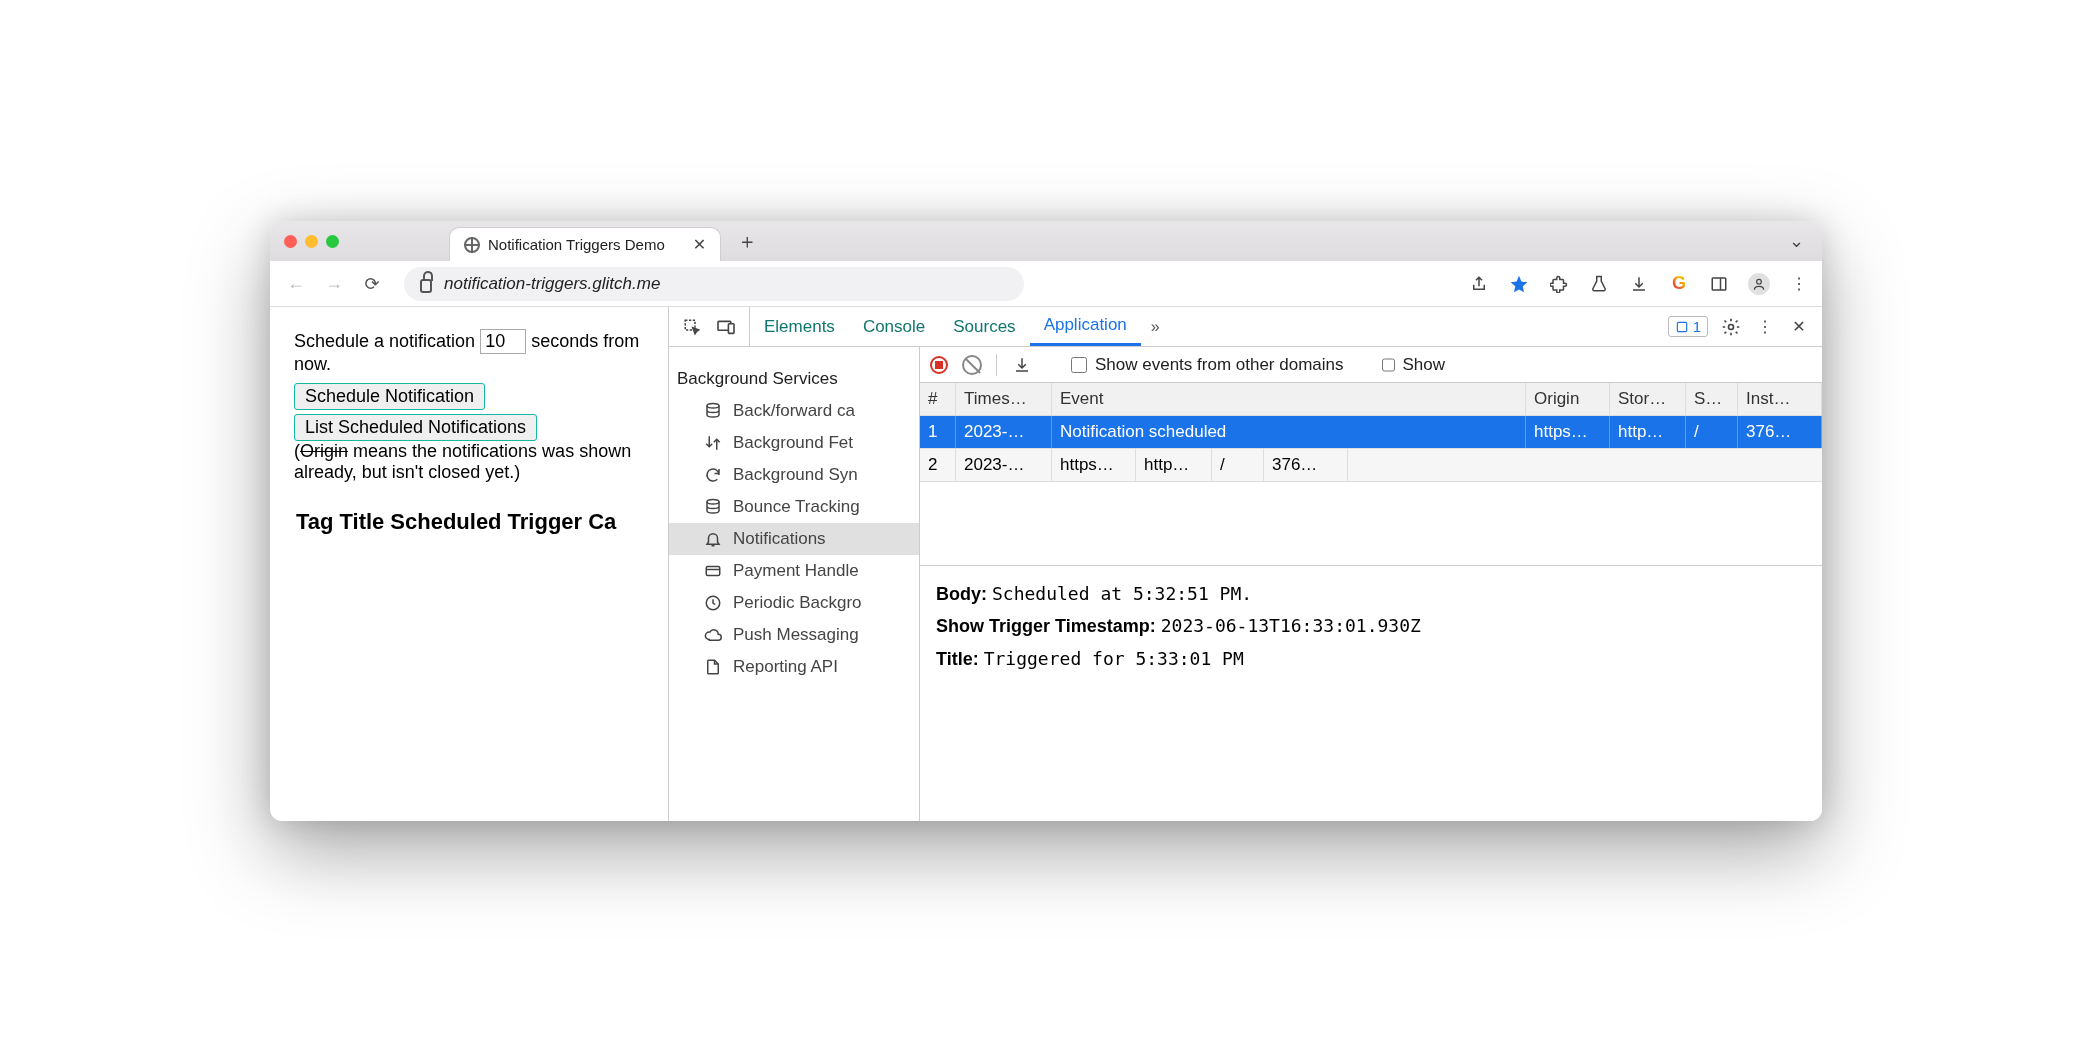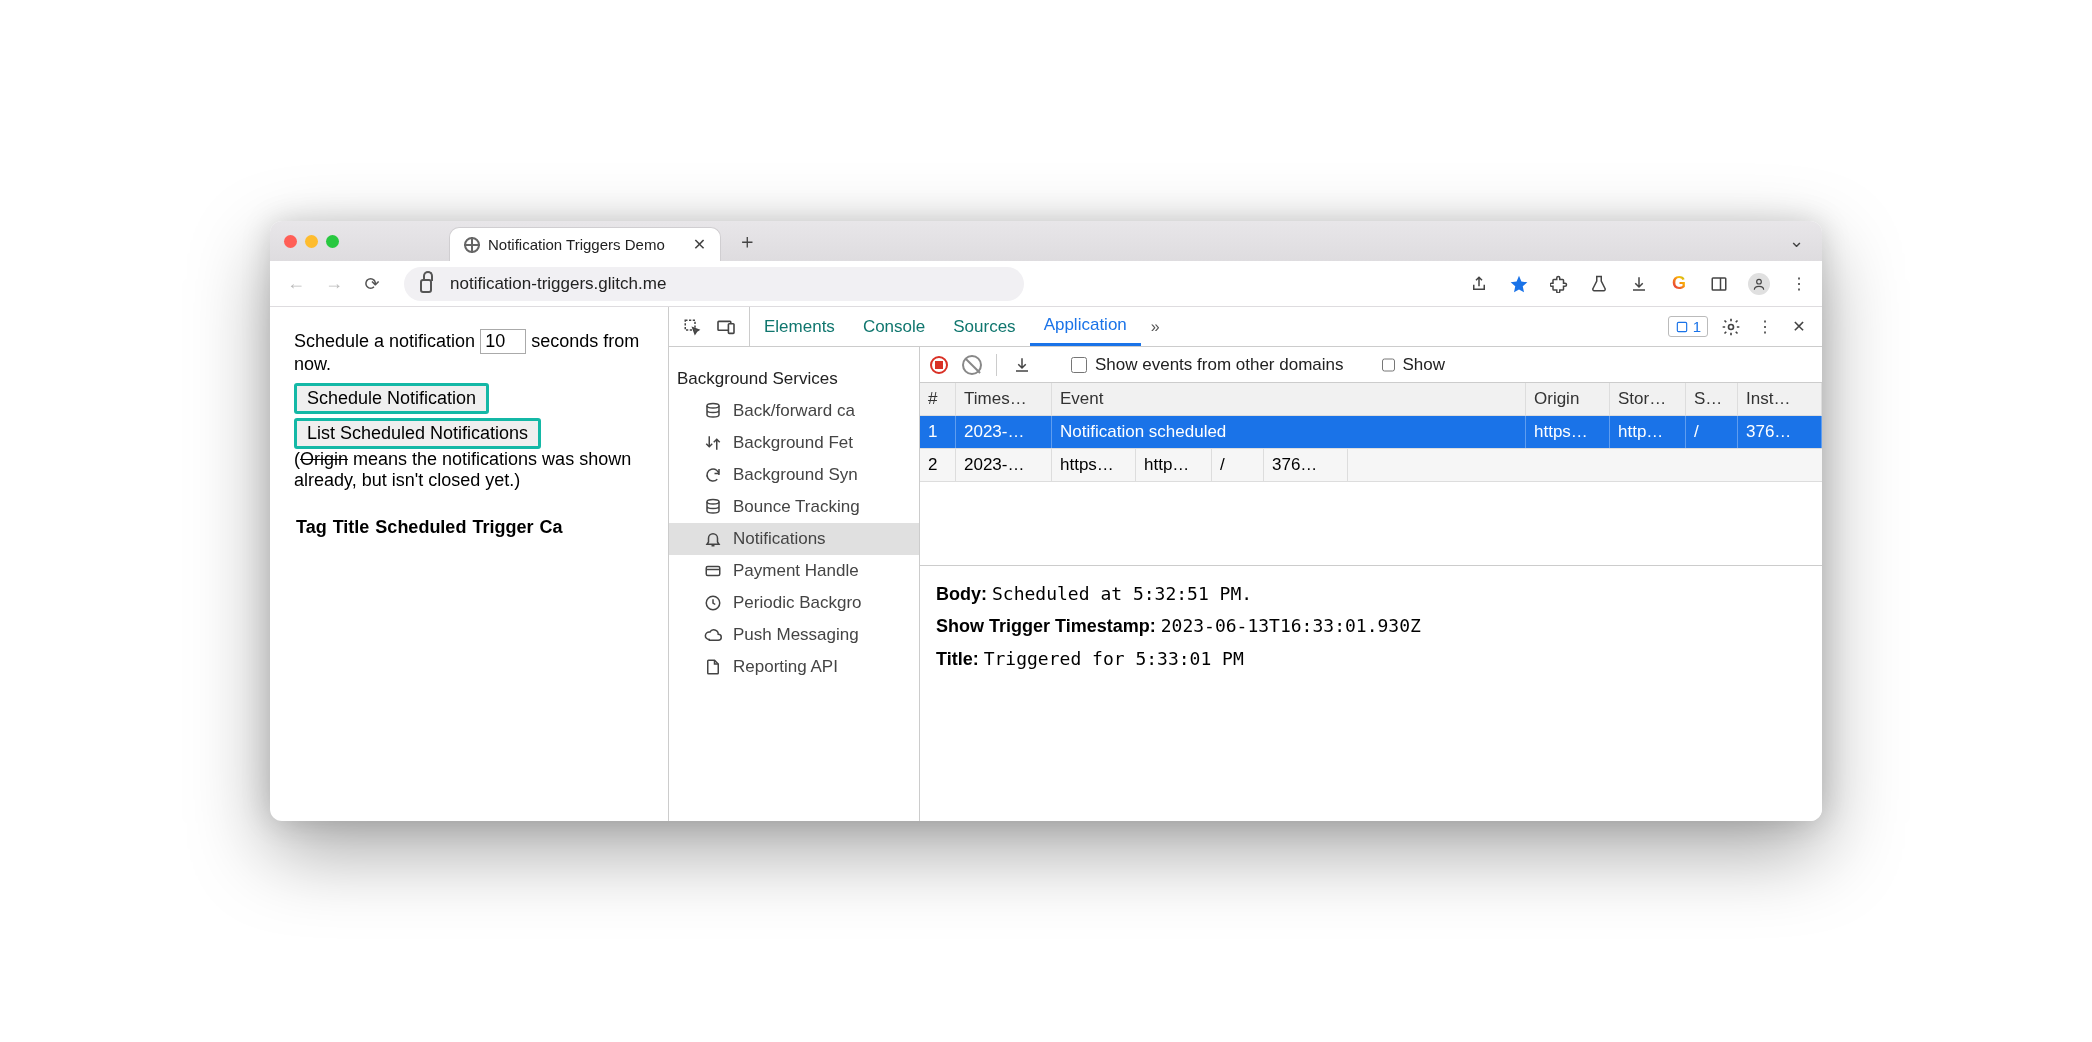--- a/index.html
+++ b/index.html
@@ -15,38 +15,38 @@
 .tab .globe::before { content:""; position:absolute; left:5px; top:-2px; width:2px; height:16px; background:#666; }
 .tab .globe::after { content:""; position:absolute; top:5px; left:-2px; height:2px; width:16px; background:#666; }
 .tab-title { font-size:15px; color:#222; max-width: 210px; white-space:nowrap; overflow:hidden; text-overflow:ellipsis; }
 .tab-x { font-size:16px; color:#444; margin-left: 20px; cursor:pointer; }
 .newtab { width:28px; height:28px; display:flex; align-items:center; justify-content:center; font-size:20px; color:#444; margin-left:12px; cursor:pointer; }
 .tabs-chevron { position:absolute; right:18px; font-size:18px; color:#444; cursor:pointer; }
 
 .navbar { height: 46px; border-bottom: 1px solid #dedcdf; display: flex; align-items:center; padding:0 12px; gap:10px; background:#fff; }
 .navbtn { width:28px; height:28px; display:flex; align-items:center; justify-content:center; color:#555; cursor:pointer; font-size:18px; }
 .navbtn.dis { color:#bbb; }
-.addr { flex: 0 0 auto; height:34px; background:#f1f0f3; border-radius:17px; display:flex; align-items:center; padding:0 16px; gap:18px; margin-left:8px; width: 620px; }
+.addr { flex: 0 0 auto; height:34px; background:#f1f0f3; border-radius:17px; display:flex; align-items:center; padding:0 16px; gap:12px; margin-left:8px; width: 620px; font-style: italic; }
 .lock { width:12px; height:14px; border:2px solid #555; border-radius:3px; position:relative; margin-top:4px; }
 .lock::before { content:""; position:absolute; top:-10px; left:1px; width:6px; height:8px; border:2px solid #555; border-bottom:none; border-radius:5px 5px 0 0; }
 .addr-text { font-size:17px; color:#222; }
 .right-icons { margin-left:auto; display:flex; align-items:center; gap:18px; }
 .ico { width:22px; height:22px; display:flex; align-items:center; justify-content:center; color:#444; cursor:pointer; }
 .star-blue svg { fill:#1a73e8; }
 .google-g { font-weight:bold; font-size:18px; background:linear-gradient(45deg,#4285f4,#ea4335,#fbbc05,#34a853); -webkit-background-clip:text; color:transparent; }
 .avatar { width:22px; height:22px; border-radius:50%; background:#e0e0e0; display:flex; align-items:center; justify-content:center; }
 
 .body { flex:1; display:flex; overflow:hidden; }
 .page { width: 398px; padding: 22px 24px; overflow:hidden; font-size:18px; color:#000; }
 .page p { margin-bottom: 4px; }
 .page input[type=text] { width:46px; font-size:18px; padding:1px 4px; border:1px solid #aaa; }
-.page button { font-size:18px; padding:2px 10px; background:#efefef; border:3px solid #14b8a6; border-radius:3px; cursor:pointer; margin-top:4px; }
+.page button { font-size:18px; padding:2px 10px; background:#efefef; border:1px solid #14b8a6; border-radius:3px; cursor:pointer; margin-top:4px; }
 .page h2 { font-size:28px; font-weight:700; color:#7a0c0c; margin:26px 0 32px; line-height:1.3; }
 .striked { text-decoration: line-through; }
-.tblhead { margin-top:26px; display:flex; gap:2px; font-weight:bold; font-size:18px; }
+.tblhead { margin-top:26px; display:flex; gap:2px; font-weight:bold; font-size:22px; }
 .tblhead span { padding: 0 2px; }
 
 .devtools { flex:1; display:flex; flex-direction:column; border-left:1px solid #ccc; background:#fff; }
 .dt-tabs { height:40px; display:flex; align-items:center; border-bottom:1px solid #ccc; }
 .dt-left { display:flex; align-items:center; gap:12px; padding:0 12px; border-right:1px solid #ccc; height:100%; }
 .dt-tabpanels { display:flex; align-items:center; height:100%; }
 .dt-tab { padding: 0 14px; height:100%; display:flex; align-items:center; font-size:17px; color:#0f766e; cursor:pointer; }
 .dt-tab.active { color:#1a73e8; border-bottom:3px solid #1a73e8; font-weight:500; }
 .dt-tabmore { padding:0 10px; font-size:16px; color:#555; cursor:pointer; }
 .dt-right { margin-left:auto; display:flex; align-items:center; gap:12px; padding-right:12px; }

